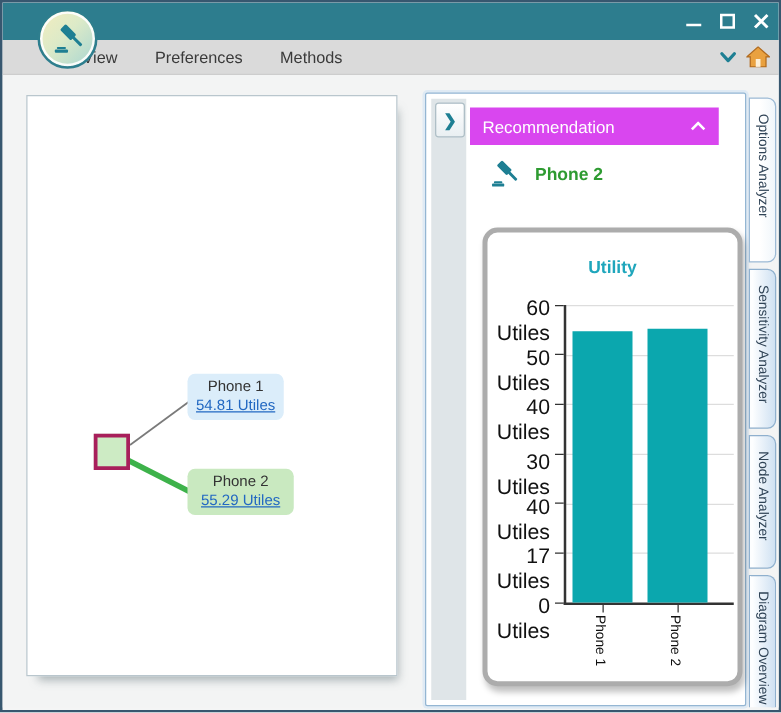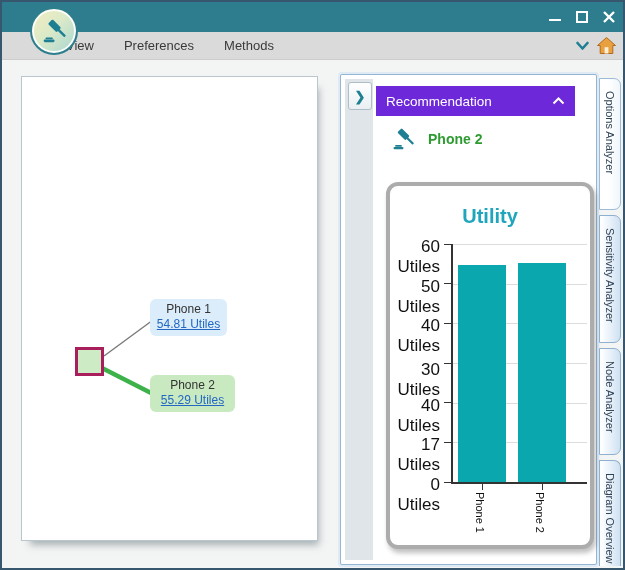--- a/index.html
+++ b/index.html
@@ -38,32 +38,32 @@
   .opt-name{display:block;line-height:15px;}
   .opt-value{color:#2268C2;text-decoration:underline;font-size:12px;line-height:15px;cursor:pointer;}
 
   
   .panel{position:absolute;left:338px;top:14px;width:255px;height:489px;background:#fff;
     border:1px solid #94B6D3;border-radius:2px;box-shadow:0 0 0 2px #DFEAF4;}
   .panel-strip{position:absolute;left:4px;top:4px;bottom:4px;width:28px;background:#DFE5E8;}
   .expander-btn{position:absolute;left:7px;top:7px;width:22px;height:26px;border:1px solid #AFBFC7;border-radius:3px;
     background:linear-gradient(#FFFFFF,#E9EFF2);display:flex;align-items:center;justify-content:center;cursor:pointer;}
   .expander-glyph{color:#1E7F93;font-size:13px;font-weight:bold;line-height:1;}
-  .panel-header{position:absolute;left:35px;top:11px;width:199px;height:30px;background:#6d28d9;
+  .panel-header{position:absolute;left:35px;top:11px;width:199px;height:30px;background:#d946ef;
     display:flex;align-items:center;padding:0 10px;box-sizing:border-box;cursor:pointer;}
   .panel-header-title{color:#fff;font-size:13.5px;}
   .collapse-btn{margin-left:auto;display:flex;align-items:center;cursor:pointer;}
   .rec-row{position:absolute;left:50px;top:52px;display:flex;align-items:center;gap:13px;}
   .rec-label{font-size:14px;font-weight:bold;color:#2E9B31;}
 
   
   .chart-card{position:absolute;left:45px;top:107px;width:200px;height:359px;background:#fff;
     border:4px solid #ACACAC;border-radius:12px;box-shadow:2px 4px 5px rgba(0,0,0,.25);}
   .chart-title{position:absolute;top:19px;left:0;width:100%;text-align:center;
-    font-size:20px;font-weight:bold;color:#1FA6BC;}
+    font-size:14px;font-weight:bold;color:#1FA6BC;}
   #plot{position:absolute;left:0;top:0;width:100%;height:100%;}
   .ylabel{position:absolute;text-align:right;font-size:17px;color:#111;}
   .ytick{position:absolute;width:7px;height:1px;background:#333;}
   .gridline{position:absolute;height:1px;background:#DDDDDD;}
   .axis-y{position:absolute;width:2px;background:#333;}
   .axis-x{position:absolute;height:2px;background:#333;}
   .bar{position:absolute;}
   .xtick{position:absolute;width:1px;height:6px;background:#333;}
   .xlabel{position:absolute;writing-mode:vertical-rl;font-size:11px;color:#111;}
 

